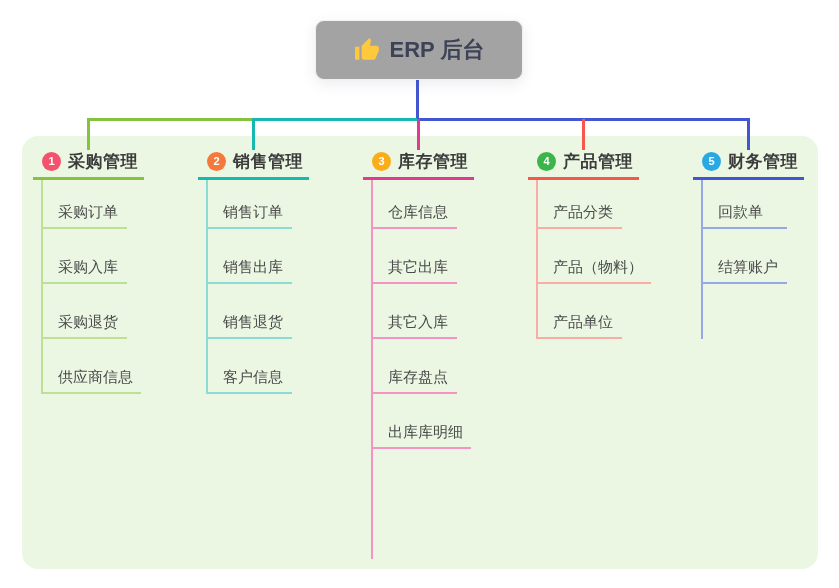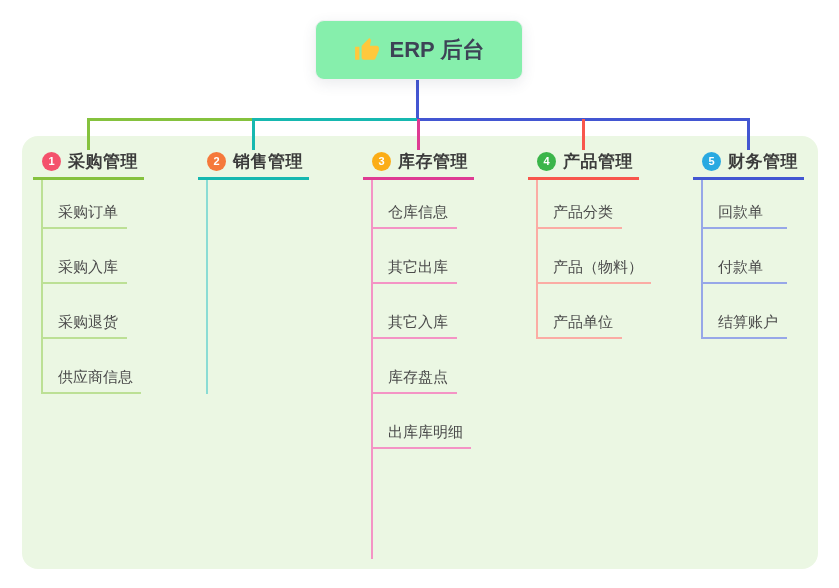--- a/index.html
+++ b/index.html
@@ -1,21 +1,21 @@
 <!DOCTYPE html>
 <html><head>
 <meta charset="utf-8">
 <style>
   html,body{margin:0;padding:0;background:#ffffff;}
   body{font-family:"Liberation Sans","DejaVu Sans",sans-serif;}
   .canvas{position:relative;width:839px;height:588px;background:#fff;overflow:hidden;}
 
   
   .root-node{position:absolute;left:315px;top:20px;width:206px;height:58px;
-    background:#86efac;border:1px solid #f1f1f3;border-radius:9px;
+    background:#a3a3a3;border:1px solid #f1f1f3;border-radius:9px;
     box-shadow:0 4px 14px rgba(60,70,90,.10);
     display:flex;align-items:center;justify-content:center;gap:10px;
     font-size:22px;font-weight:600;color:#3d4356;cursor:pointer;z-index:3;}
   .root-node .icon{width:26px;height:26px;display:inline-flex;}
 
   
   .line{position:absolute;z-index:2;}
   .root-drop{left:416px;top:78px;width:3px;height:41px;}
   .seg-left{left:87px;top:118px;width:167px;height:3px;}
   .seg-mid{left:252px;top:118px;width:167px;height:3px;}
@@ -76,20 +76,26 @@
     </div>
   </div>
 
   <div class="branch" style="left: 198px; --line: #16B8B0; --lite: #8ADCD4;">
     <div class="bdrop"></div>
     <div class="branch-header">
       <span class="badge" style="background: rgb(245, 121, 59);">2</span>
       <span class="branch-label">销售管理</span>
     </div>
     <div class="vline" style="height: 214px;"></div>
+    <div class="children">
+      <div class="child">销售订单</div>
+      <div class="child">销售出库</div>
+      <div class="child">销售退货</div>
+      <div class="child">客户信息</div>
+    </div>
   </div>
 
   <div class="branch" style="left: 363px; --line: #DE3B93; --lite: #F494C5;">
     <div class="bdrop"></div>
     <div class="branch-header">
       <span class="badge" style="background: rgb(251, 173, 23);">3</span>
       <span class="branch-label">库存管理</span>
     </div>
     <div class="vline" style="height: 379px;"></div>
     <div class="children">
@@ -117,18 +123,17 @@
 
   <div class="branch" style="left: 693px; --line: #4356D2; --lite: #97A7E8;">
     <div class="bdrop"></div>
     <div class="branch-header">
       <span class="badge" style="background: rgb(41, 169, 225);">5</span>
       <span class="branch-label">财务管理</span>
     </div>
     <div class="vline" style="height: 159px;"></div>
     <div class="children">
       <div class="child">回款单</div>
-      <div class="child">付款单</div>
       <div class="child">结算账户</div>
     </div>
   </div>
 
 </div>
 
 </body></html>

